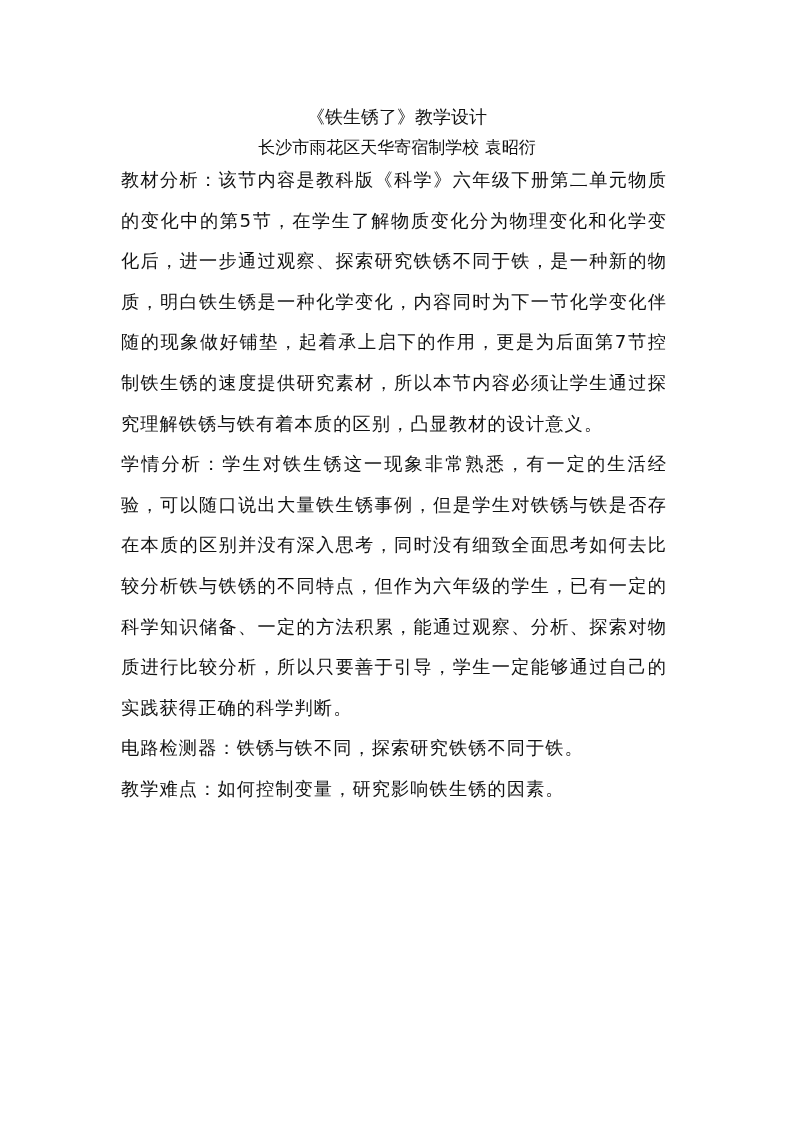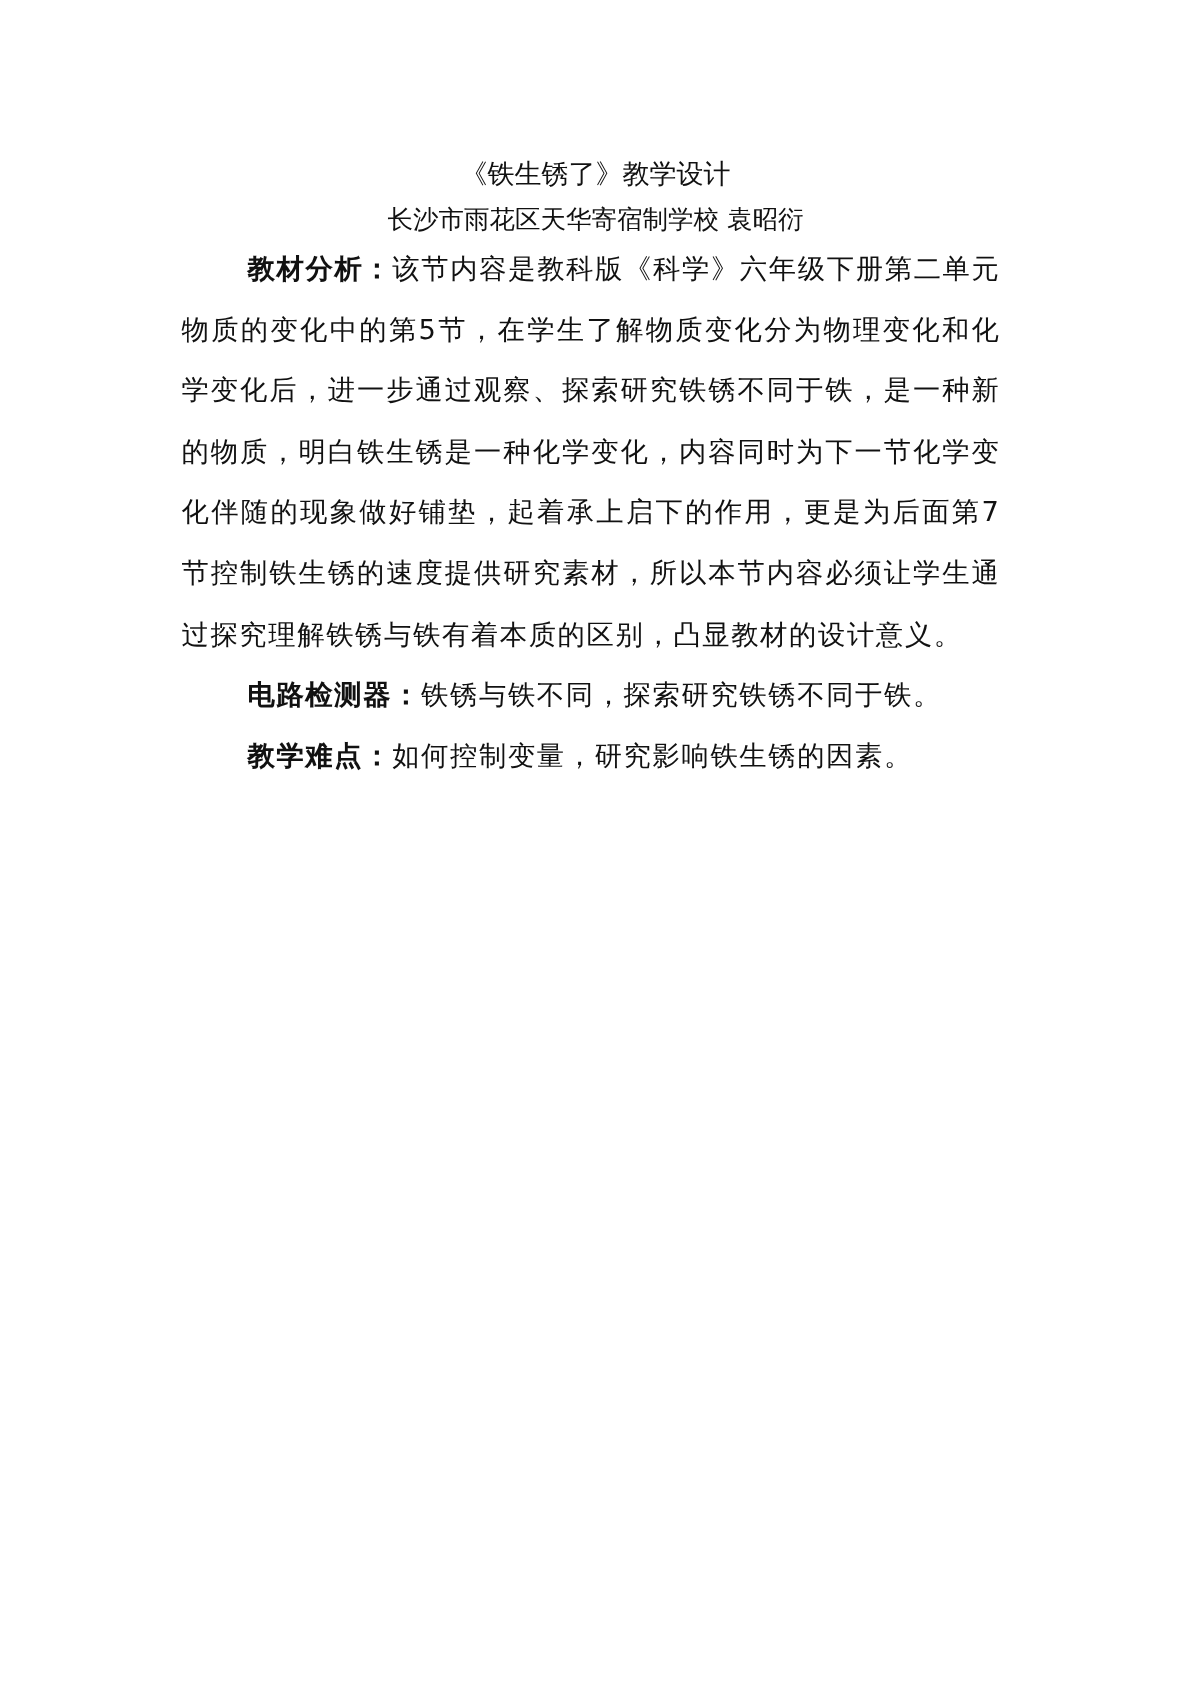--- a/index.html
+++ b/index.html
@@ -16,33 +16,36 @@
   .subtitle {
     position: absolute; left: 0; width: 794px; top: 134px;
     text-align: center; font-size: 17px; line-height: 26px;
   }
   .body {
     position: absolute; left: 121px; top: 160px; width: 546px;
     font-size: 18.2px; line-height: 40.6px; letter-spacing: 1.1px;
     text-align: justify;
   }
   .para { margin: 0; }
-  .label { font-weight: bold; margin-left: 44px; }
+  .label { font-weight: normal; }
 </style>
 </head>
 <body>
 
 <div class="page">
   <div class="title">《铁生锈了》教学设计</div>
   <div class="subtitle">长沙市雨花区天华寄宿制学校 袁昭衍</div>
 
   <div class="body">
     <p class="para">
       <span class="label">教材分析：</span><span>该节内容是教科版《科学》六年级下册第二单元物质的变化中的第5节，在学生了解物质变化分为物理变化和化学变化后，进一步通过观察、探索研究铁锈不同于铁，是一种新的物质，明白铁生锈是一种化学变化，内容同时为下一节化学变化伴随的现象做好铺垫，起着承上启下的作用，更是为后面第7节控制铁生锈的速度提供研究素材，所以本节内容必须让学生通过探究理解铁锈与铁有着本质的区别，凸显教材的设计意义。</span>
     </p>
     <p class="para">
+      <span class="label">学情分析：</span><span>学生对铁生锈这一现象非常熟悉，有一定的生活经验，可以随口说出大量铁生锈事例，但是学生对铁锈与铁是否存在本质的区别并没有深入思考，同时没有细致全面思考如何去比较分析铁与铁锈的不同特点，但作为六年级的学生，已有一定的科学知识储备、一定的方法积累，能通过观察、分析、探索对物质进行比较分析，所以只要善于引导，学生一定能够通过自己的实践获得正确的科学判断。</span>
+    </p>
+    <p class="para">
       <span class="label">电路检测器：</span><span>铁锈与铁不同，探索研究铁锈不同于铁。</span>
     </p>
     <p class="para">
       <span class="label">教学难点：</span><span>如何控制变量，研究影响铁生锈的因素。</span>
     </p>
   </div>
 </div>
 
 </body></html>

